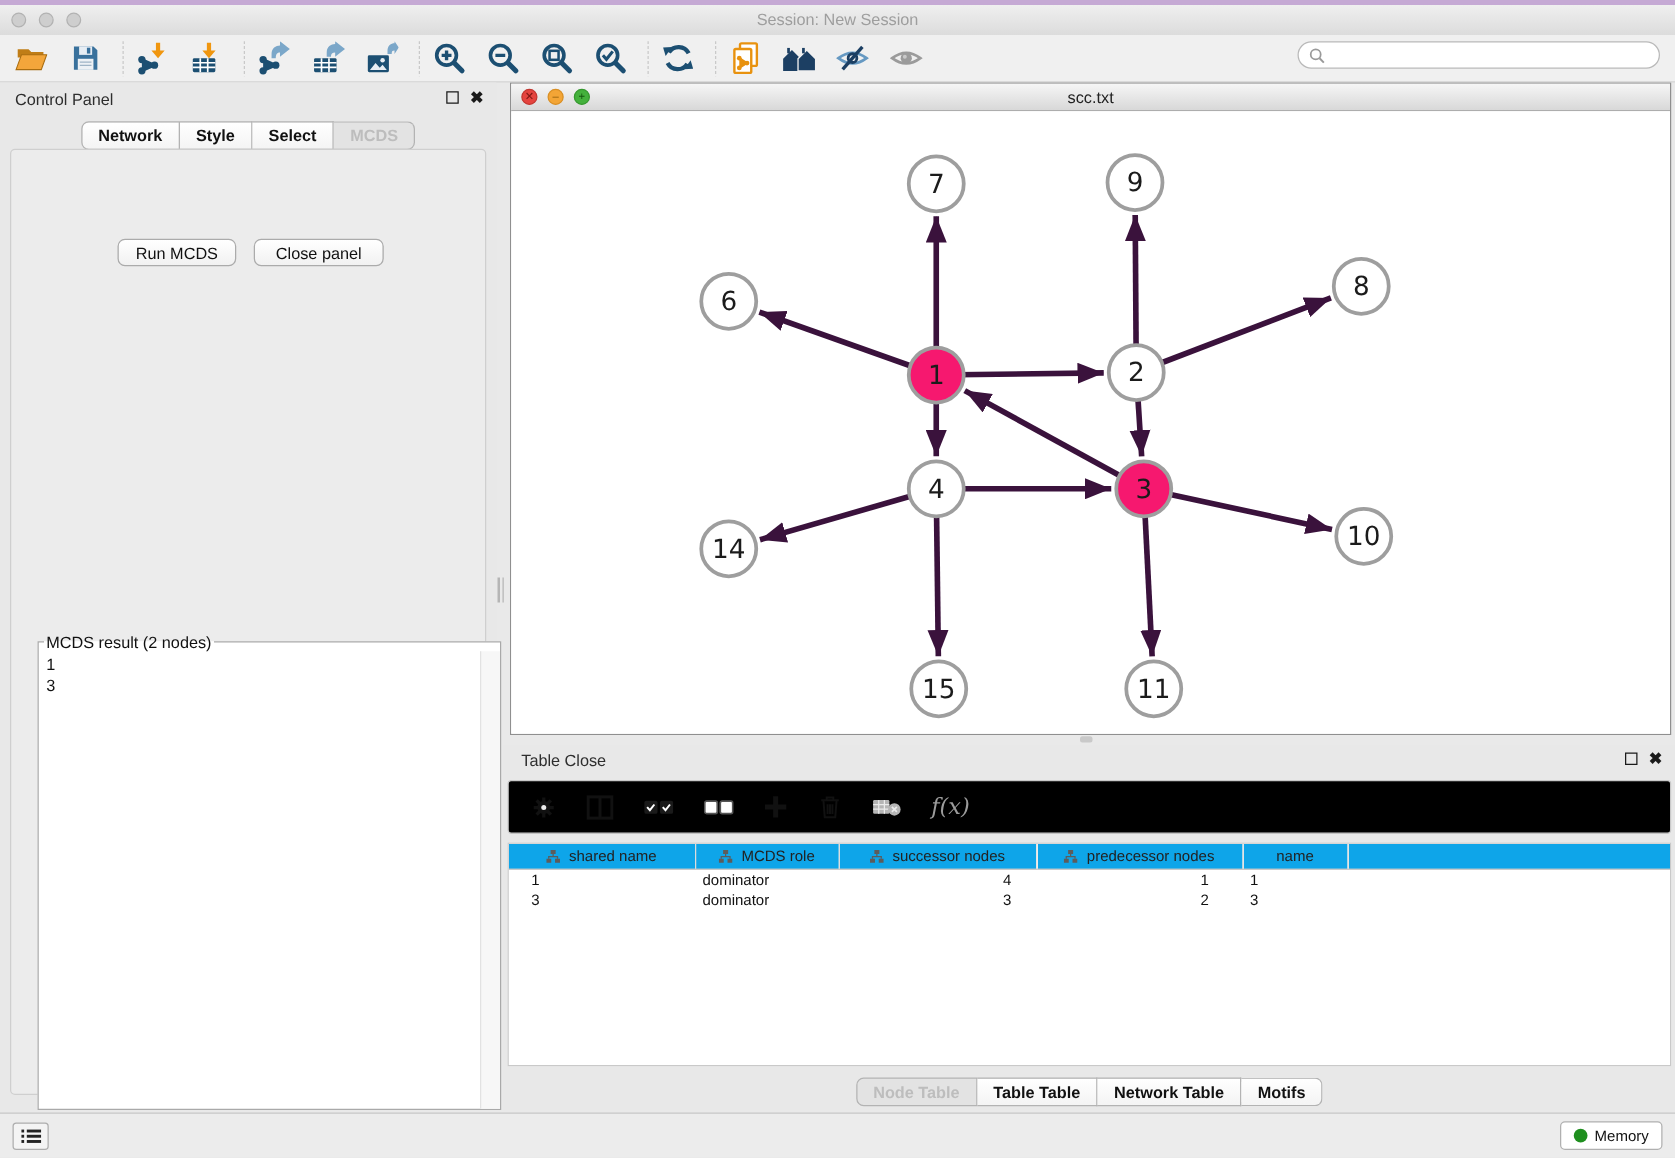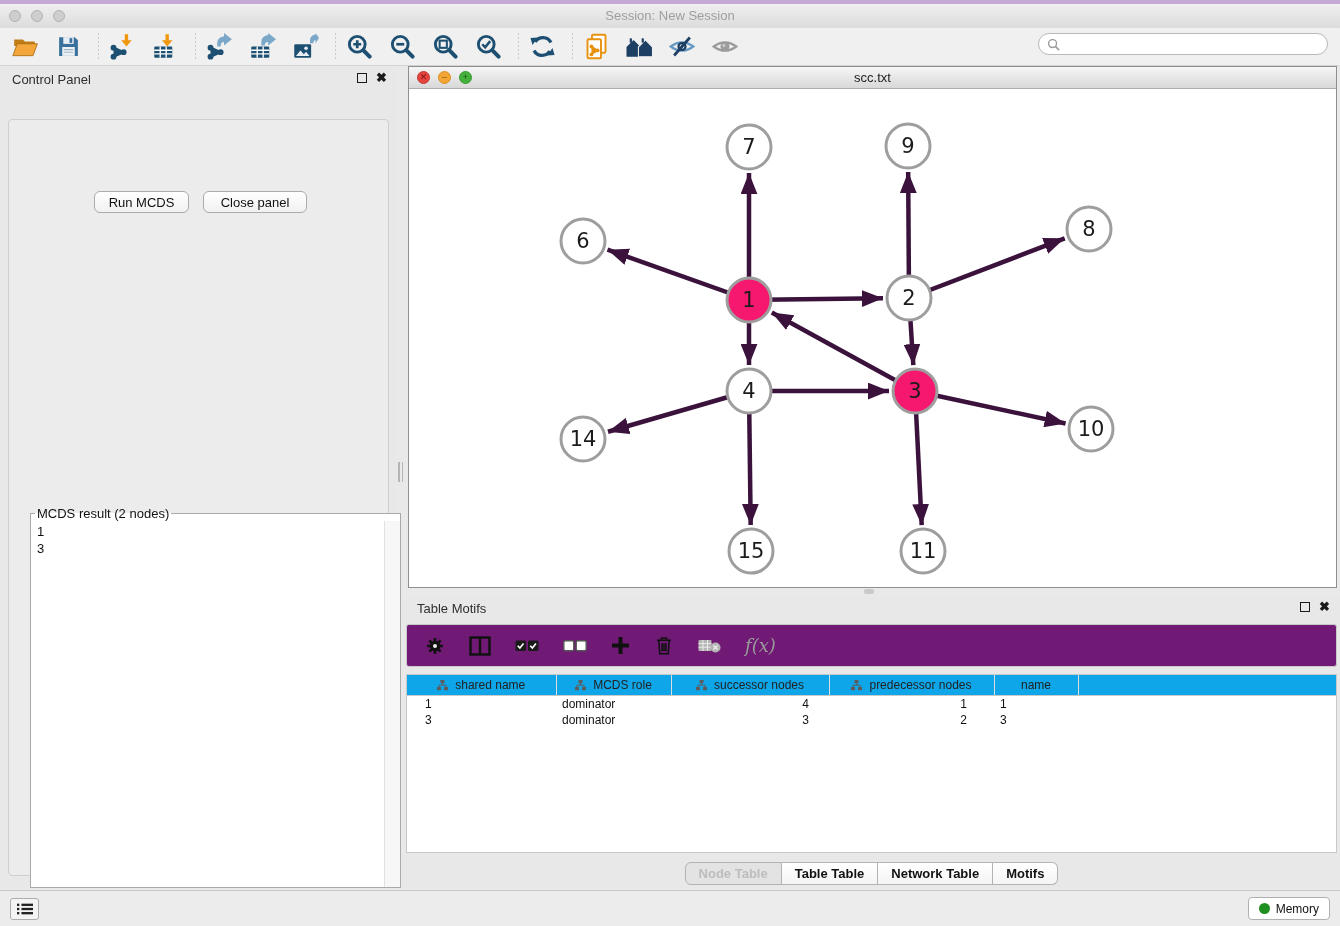--- a/index.html
+++ b/index.html
@@ -75,21 +75,21 @@
   #nw-titlebar .tl{top:4px;width:13px;height:13px;}
   #nw-titlebar .t1{left:8px;background:#e5443f;border-color:#c23731;color:#7d1613;}
   #nw-titlebar .t2{left:29px;background:#f3a536;border-color:#d98f24;color:#8a5a08;}
   #nw-titlebar .t3{left:50px;background:#44b13c;border-color:#36982f;color:#14570f;}
   #nw-title{width:100%;text-align:center;line-height:21px;font-size:13px;color:#222;}
   #network-canvas{left:0;top:22px;width:927px;height:498px;background:#fff;}
 
   
   #table-panel{left:403px;top:596px;width:937px;height:292px;background:#e8e8e8;}
   #tp-title{left:14px;top:5px;font-size:13px;color:#2e2e2e;}
-  #tp-toolbar{left:3px;top:28px;width:931px;height:43px;background:#701a75;border:1px solid #c9c9c9;
+  #tp-toolbar{left:3px;top:28px;width:931px;height:43px;background:#000000;border:1px solid #c9c9c9;
               border-radius:3px;box-sizing:border-box;display:flex;align-items:center;padding-left:18px;gap:24px;}
   .tpbtn{display:flex;align-items:center;justify-content:center;height:30px;}
   #fx-btn{font-family:"DejaVu Serif",serif;font-style:italic;font-size:18px;color:#9b9b9b;}
   #tp-table{left:3px;top:78px;width:931px;height:179px;background:#fff;border:1px solid #c9c9c9;
             box-sizing:border-box;overflow:hidden;}
   table{border-collapse:collapse;width:100%;table-layout:fixed;}
   th{height:20px;background:#0ea5e9;border-bottom:1px solid #c9c9c9;border-right:1px solid #dcdcdc;
      font-size:12px;font-weight:400;color:#222;text-align:center;padding:0;white-space:nowrap;overflow:hidden;}
   th .hwrap{display:flex;align-items:center;justify-content:center;gap:7px;}
   th:last-child{border-right:none;}
@@ -273,20 +273,26 @@
 </div>
 
 <div id="control-panel" class="abs">
   <div id="cp-header" class="abs">
     <span id="cp-title" class="abs">Control Panel</span>
     <span class="panel-icons">
       <span class="float-ic"></span>
       <span class="close-ic">✖</span>
     </span>
   </div>
+  <div id="cp-tabs" class="abs tabstrip">
+      <span class="tab">Network</span>
+      <span class="tab">Style</span>
+      <span class="tab">Select</span>
+      <span class="tab selected">MCDS</span>
+    </div>
   <div id="cp-box" class="abs"></div>
   <div id="run-btn" class="btn">Run MCDS</div>
   <div id="close-panel-btn" class="btn">Close panel</div>
   <fieldset id="result-fieldset">
     <legend>MCDS result (2 nodes)</legend>
     <div style="position:relative;width:100%;height:100%;">
       <div id="result-text">
         <div>1</div>
         <div>3</div>
       </div>
@@ -372,21 +378,21 @@
         <text x="342" y="469" text-anchor="middle" font-size="21" fill="#1b1b1b" font-family="&quot;DejaVu Sans&quot;, sans-serif">15</text>
       </g>
       <g>
         <circle cx="514" cy="462" r="22" fill="#ffffff" stroke="#9e9e9e" stroke-width="3"></circle>
         <text x="514" y="469" text-anchor="middle" font-size="21" fill="#1b1b1b" font-family="&quot;DejaVu Sans&quot;, sans-serif">11</text>
       </g>
     </svg>
 </div>
 
 <div id="table-panel" class="abs">
-  <span id="tp-title" class="abs">Table Motifs</span>
+  <span id="tp-title" class="abs">Table Close</span>
   <span class="panel-icons" style="top:5px;">
     <span class="float-ic"></span>
     <span class="close-ic">✖</span>
   </span>
 
   <div id="tp-toolbar" class="abs">
     <span class="tpbtn">
       <svg width="20" height="20" viewBox="0 0 20 20">
         <g fill="#111">
           <circle cx="10" cy="10" r="5.2"></circle>

